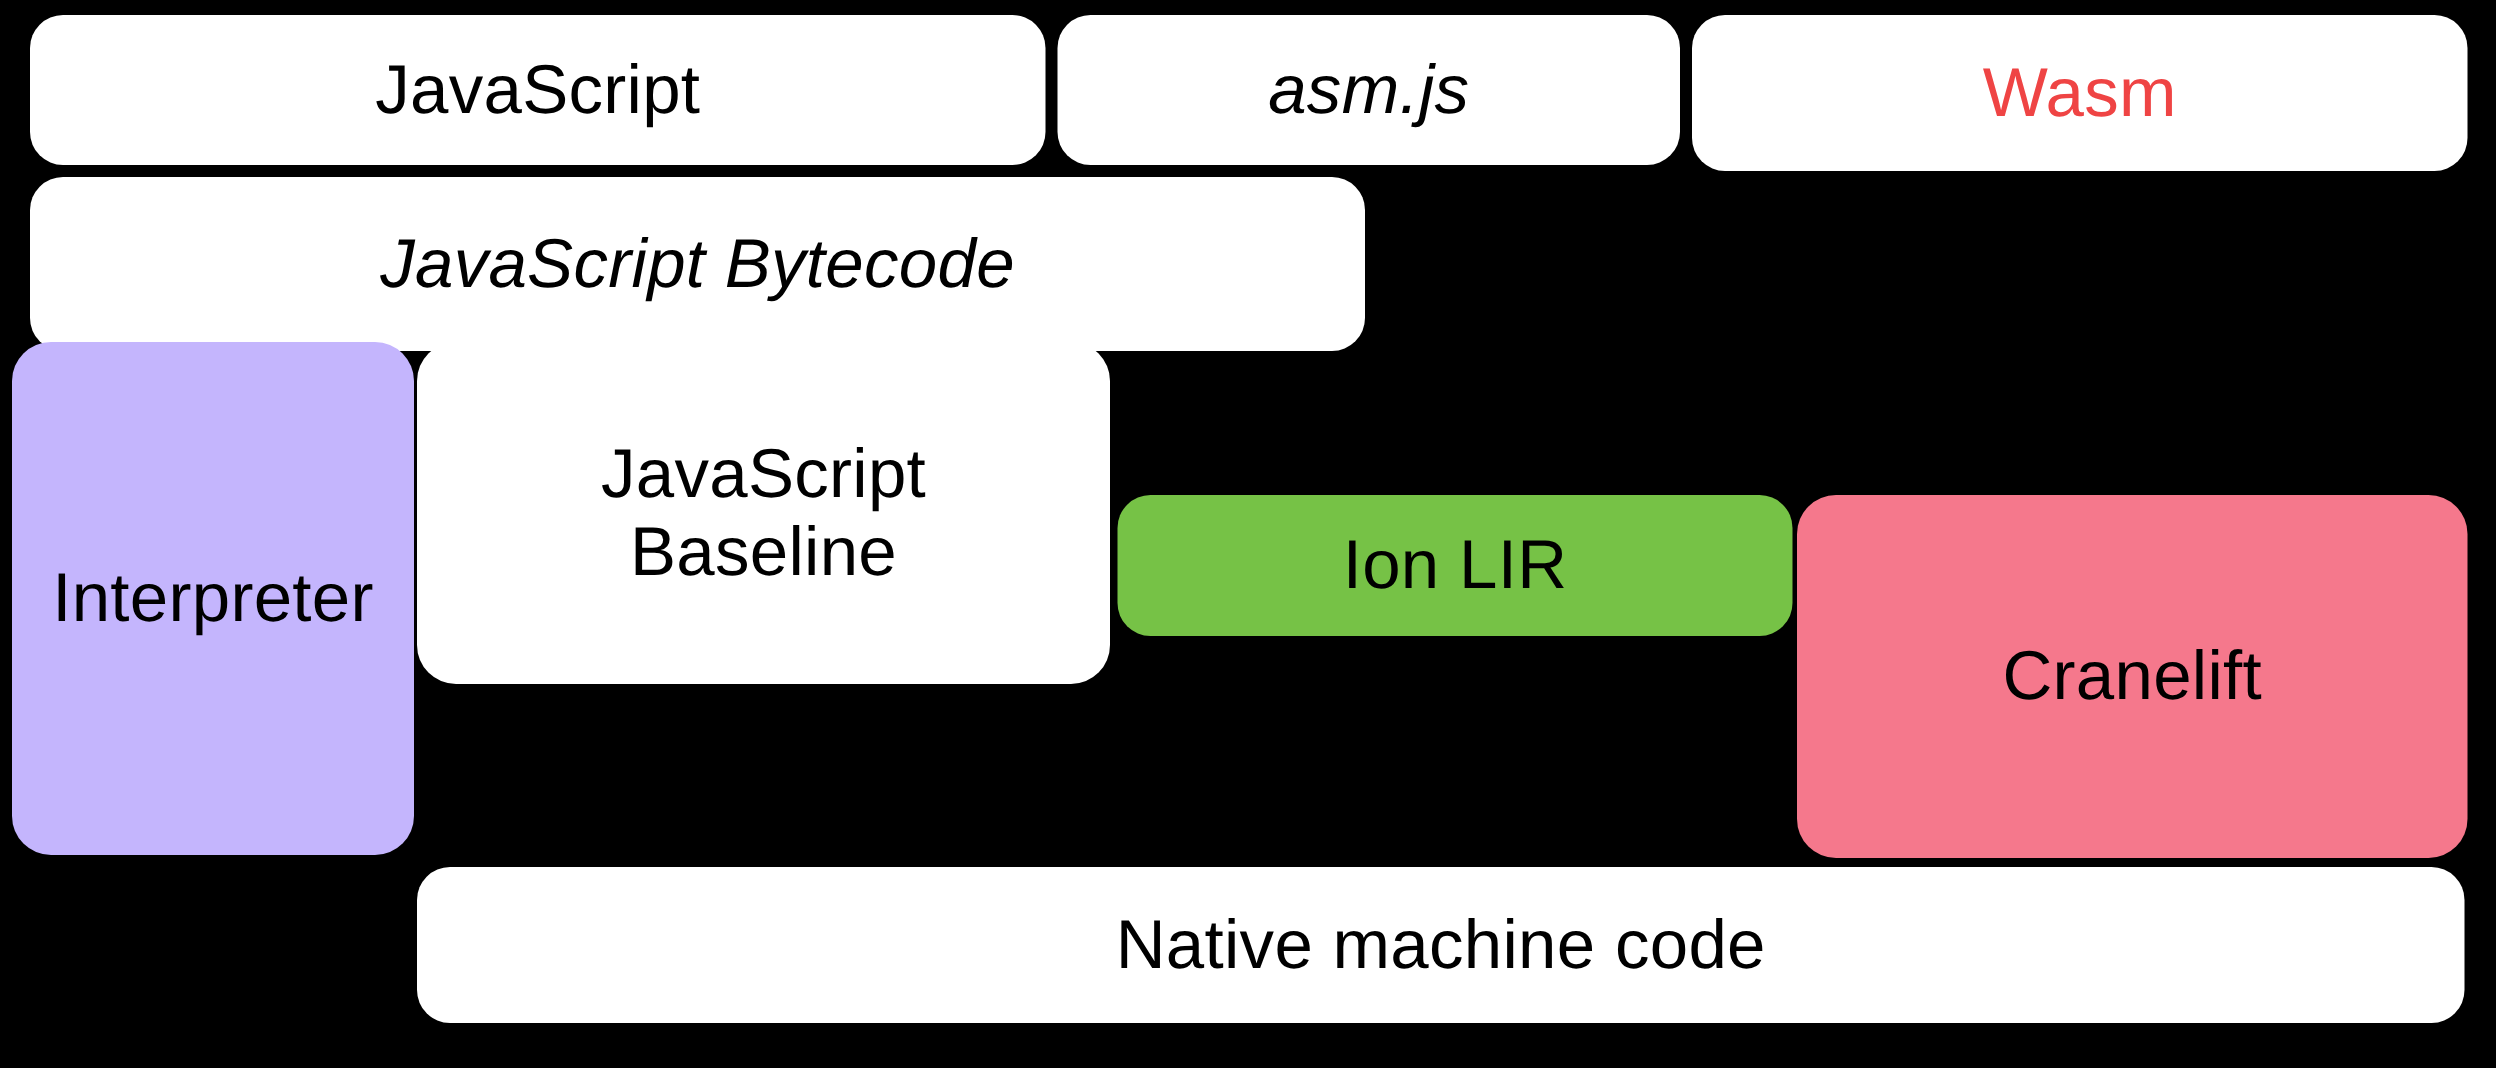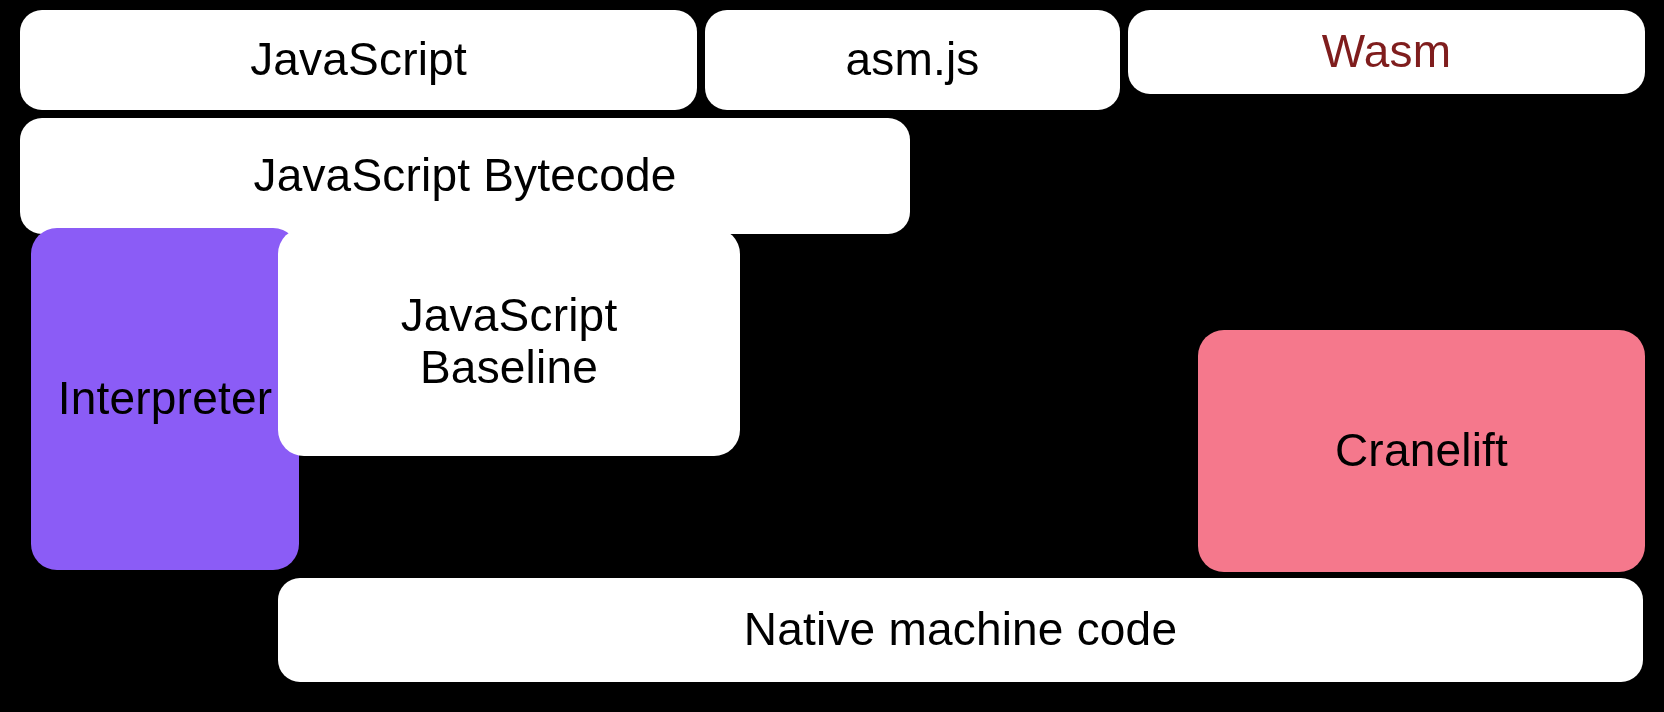--- a/index.html
+++ b/index.html
@@ -35,32 +35,33 @@
     user-select: none;
   }
 </style>
 </head>
 <body style="background: rgb(0, 0, 0);">
 
 <div id="diagram" style="background: rgb(0, 0, 0);">
 
   <div class="node" style="left: 20px; top: 10px; width: 677px; height: 100px; background: rgb(255, 255, 255); border-radius: 22px; color: rgb(0, 0, 0);">JavaScript</div>
 
-  <div class="node" style="left: 705px; top: 10px; width: 415px; height: 100px; background: rgb(255, 255, 255); border-radius: 22px; color: rgb(0, 0, 0);">asm.js</div>
+  <div class="node" style="left: 705px; top: 10px; width: 415px; height: 100px; background: rgb(255, 255, 255); border-radius: 22px; color: rgb(0, 0, 0); font-style: italic;">asm.js</div>
 
-  <div class="node" style="left: 1128px; top: 10px; width: 517px; height: 84px; background: rgb(255, 255, 255); border-radius: 22px; color: #7f1d1d;">Wasm</div>
+  <div class="node" style="left: 1128px; top: 10px; width: 517px; height: 104px; background: rgb(255, 255, 255); border-radius: 22px; color: #ef4444;">Wasm</div>
 
-  <div class="node" style="left: 20px; top: 118px; width: 890px; height: 116px; background: rgb(255, 255, 255); border-radius: 22px; color: rgb(0, 0, 0);">JavaScript Bytecode</div>
+  <div class="node" style="left: 20px; top: 118px; width: 890px; height: 116px; background: rgb(255, 255, 255); border-radius: 22px; color: rgb(0, 0, 0); font-style: italic;">JavaScript Bytecode</div>
 
 
-  <div class="node" style="left: 31px; top: 228px; width: 268px; height: 342px; background: #8b5cf6; color: rgb(0, 0, 0);">Interpreter</div>
+  <div class="node" style="left: 8px; top: 228px; width: 268px; height: 342px; background: #c4b5fd; color: rgb(0, 0, 0);">Interpreter</div>
 
   <div class="node" style="left: 278px; top: 228px; width: 462px; height: 228px; background: rgb(255, 255, 255); color: rgb(0, 0, 0);">JavaScript
 Baseline</div>
 
 
+  <div class="node" style="left: 745px; top: 330px; width: 450px; height: 94px; background: rgb(118, 194, 70); border-radius: 22px; color: rgb(0, 0, 0);">Ion LIR</div>
 
   <div class="node" style="left: 1198px; top: 330px; width: 447px; height: 242px; background: rgb(245, 120, 140); color: rgb(0, 0, 0);">Cranelift</div>
 
 
   <div class="node" style="left: 278px; top: 578px; width: 1365px; height: 104px; background: rgb(255, 255, 255); border-radius: 22px; color: rgb(0, 0, 0);">Native machine code</div>
 
 </div>
 
 </body></html>

